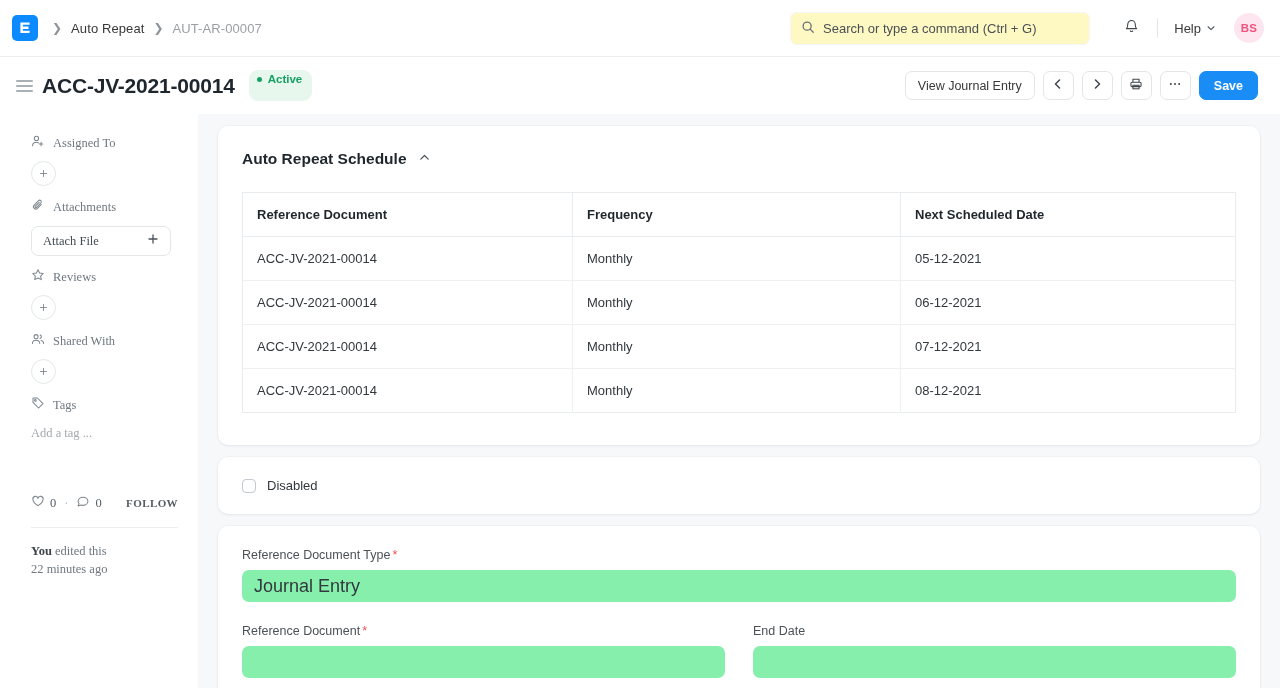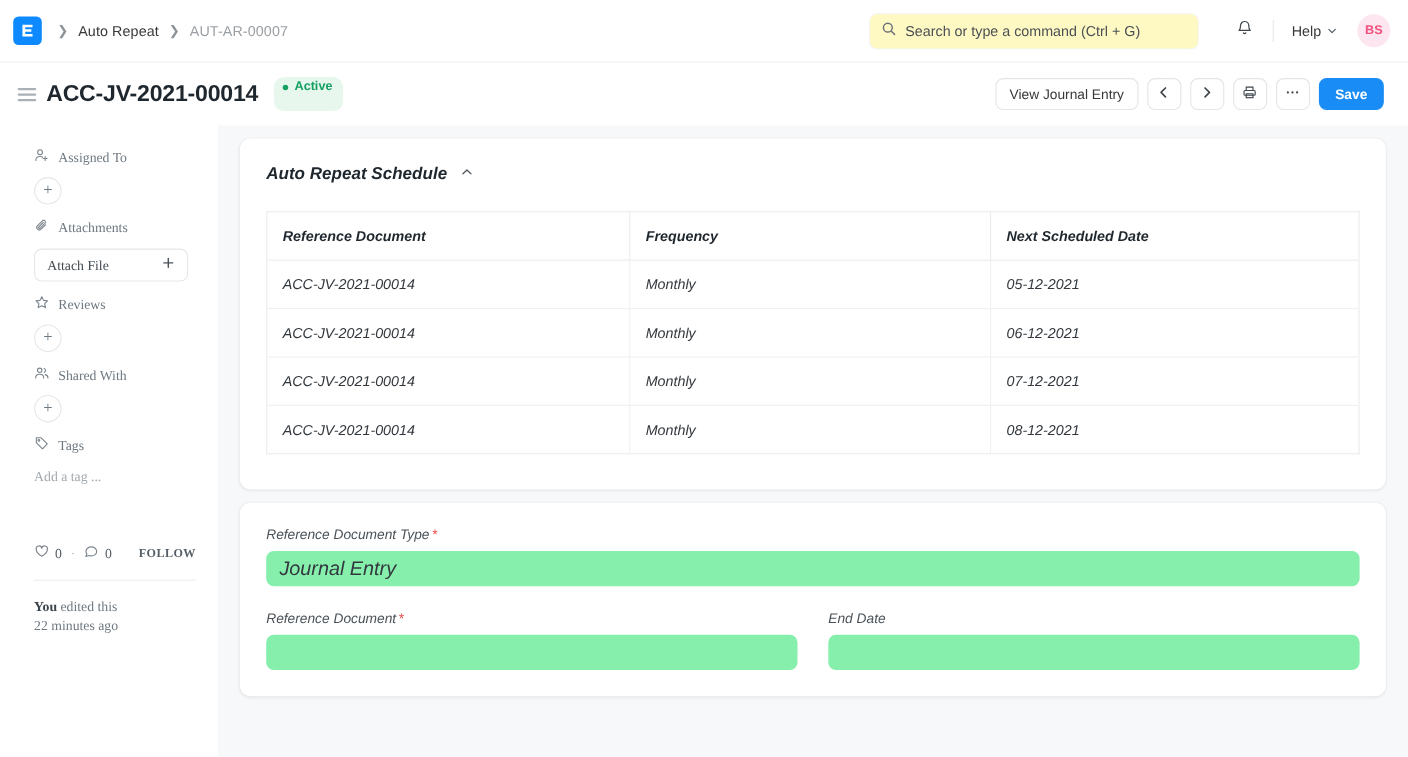--- a/index.html
+++ b/index.html
@@ -169,21 +169,20 @@
   .side-hr { height: 1px; background: #ebeef0; margin: 15px 0 14px 0; }
   .activity { font-size: 12.5px; color: #6e7881; line-height: 18px; margin-bottom: 14px; }
   .activity b { color: #3b444b; }
 
   
   .main {
     flex: 1;
     background: #f7f8f9;
     padding: 12px 20px 16px 20px;
     overflow: hidden;
-    font-style: italic;
   }
   .card {
     background: #ffffff;
     border-radius: 10px;
     box-shadow: 0 0 0 1px rgba(0,0,0,0.02), 0 1px 3px rgba(16,24,40,0.06);
     margin-bottom: 12px;
   }
   .card.sched { padding: 24px 24px 32px 24px; }
   .sec-head {
     display: flex; align-items: center; gap: 11px;
@@ -483,20 +482,26 @@
           </tr>
           <tr>
             <td>ACC-JV-2021-00014</td>
             <td>Monthly</td>
             <td>08-12-2021</td>
           </tr>
         </tbody>
       </table>
     </div>
 
+    <div class="card disabled-card">
+      <div class="check-row">
+        <span class="cbox"></span>
+        <span class="check-label">Disabled</span>
+      </div>
+    </div>
 
     <div class="card form-card">
       <div class="form-grid">
         <div class="fcol">
           <label class="flabel"><span>Reference Document Type</span><span class="req">*</span></label>
           <div class="finput">Journal Entry</div>
         </div>
       </div>
       <div class="form-grid frow2">
         <div class="fcol">

